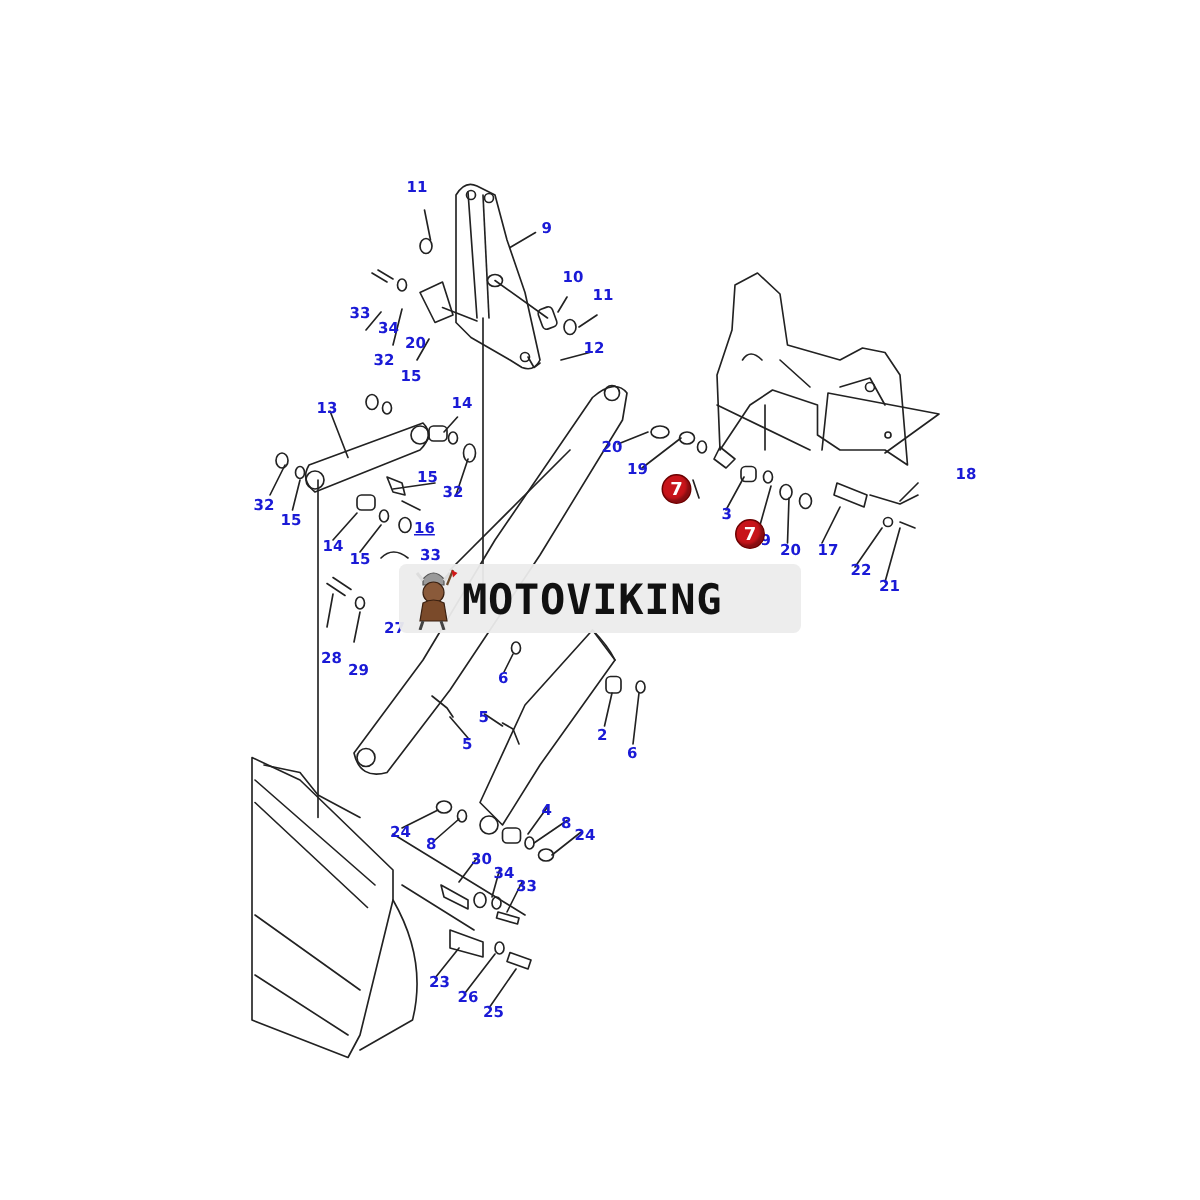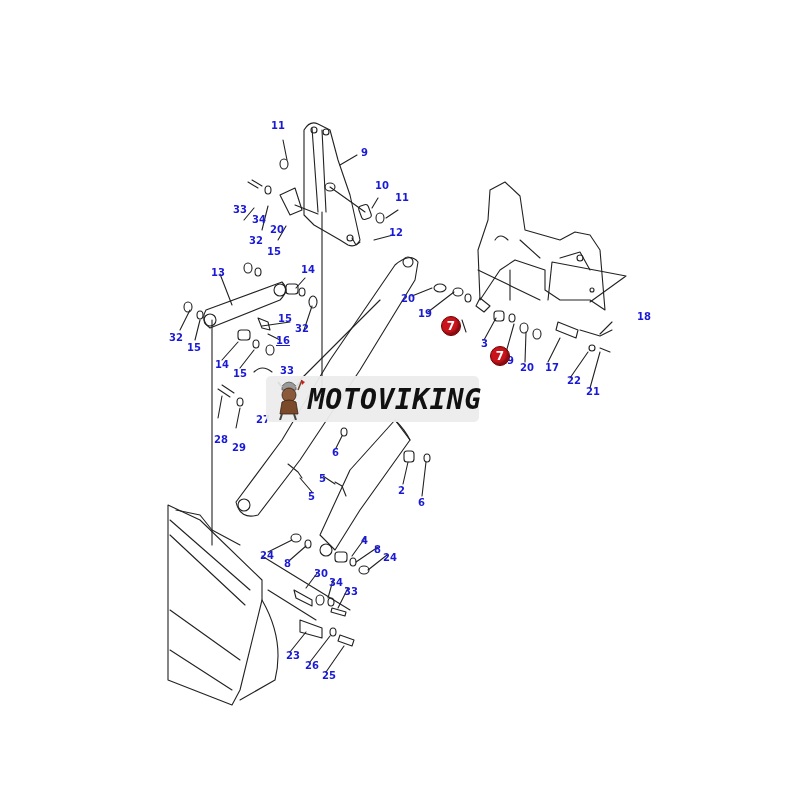--- a/index.html
+++ b/index.html
@@ -7,22 +7,22 @@
          font-family:"Liberation Sans", sans-serif; }
   #diagram { position:absolute; left:0; top:0; width:800px; height:800px; }
   .lbl { position:absolute; font-family:"DejaVu Sans", sans-serif; font-weight:bold;
          font-size:10px; color:#1a1ad6; line-height:1; white-space:nowrap; }
   .marker { position:absolute; width:18px; height:18px; border-radius:50%;
             background:#c8141a; border:1px solid #6b0000; color:#fff; font-weight:bold;
             font-size:12px; line-height:18px; text-align:center;
             font-family:"DejaVu Sans", sans-serif; box-shadow:inset -2px -2px 2px rgba(0,0,0,0.35); }
   .jp { position:absolute; font-family:"DejaVu Sans Mono", monospace; font-size:9px;
         color:#333; line-height:1.15; white-space:pre; }
-  #watermark { position:absolute; left:266px; top:376px; width:213px; height:46px;
-               background:rgba(236,236,236,0.95); border-radius:5px;font-style:italic; }
+  #watermark { position:absolute; left:266px; top:376px; width:268px; height:46px;
+               background:rgba(236,236,236,0.95); border-radius:5px; }
   #wm-text { position:absolute; left:42px; top:7px; font-family:"DejaVu Sans Mono", monospace;
              font-weight:bold; font-size:28px; color:#111; letter-spacing:0.5px; }
   #wm-logo { position:absolute; left:6px; top:2px; width:34px; height:42px; }
 </style>
 </head>
 <body>
 
 <div id="diagram">
   <svg width="800" height="800" viewBox="0 0 800 800" fill="none" stroke="#222" stroke-width="1.1" stroke-linecap="round" stroke-linejoin="round">
 
@@ -159,21 +159,21 @@
       <span class="lbl" style="left: 267px; top: 247px;">15</span>
       <span class="lbl" style="left: 211px; top: 268px;">13</span>
       <span class="lbl" style="left: 301px; top: 265px;">14</span>
       <span class="lbl" style="left: 401px; top: 294px;">20</span>
       <span class="lbl" style="left: 418px; top: 309px;">19</span>
       <span class="lbl" style="left: 278px; top: 314px;">15</span>
       <span class="lbl" style="left: 295px; top: 324px;">32</span>
       <span class="lbl" style="left: 609px; top: 312px; margin-left: 28px;">18</span>
       <span class="lbl" style="left: 169px; top: 333px;">32</span>
       <span class="lbl" style="left: 187px; top: 343px;">15</span>
-      <span class="lbl" style="left: 276px; top: 336px; text-decoration: underline;">16</span>
+      <span class="lbl" style="left: 276px; top: 348px; text-decoration: underline;">16</span>
       <span class="lbl" style="left: 481px; top: 339px;">3</span>
       <span class="lbl" style="left: 500px; top: 356px;">19</span>
       <span class="lbl" style="left: 520px; top: 363px;">20</span>
       <span class="lbl" style="left: 545px; top: 363px;">17</span>
       <span class="lbl" style="left: 215px; top: 360px;">14</span>
       <span class="lbl" style="left: 233px; top: 369px;">15</span>
       <span class="lbl" style="left: 280px; top: 366px;">33</span>
       <span class="lbl" style="left: 567px; top: 376px;">22</span>
       <span class="lbl" style="left: 586px; top: 387px;">21</span>
       <span class="lbl" style="left: 214px; top: 419px; margin-top: 16px;">28</span>

